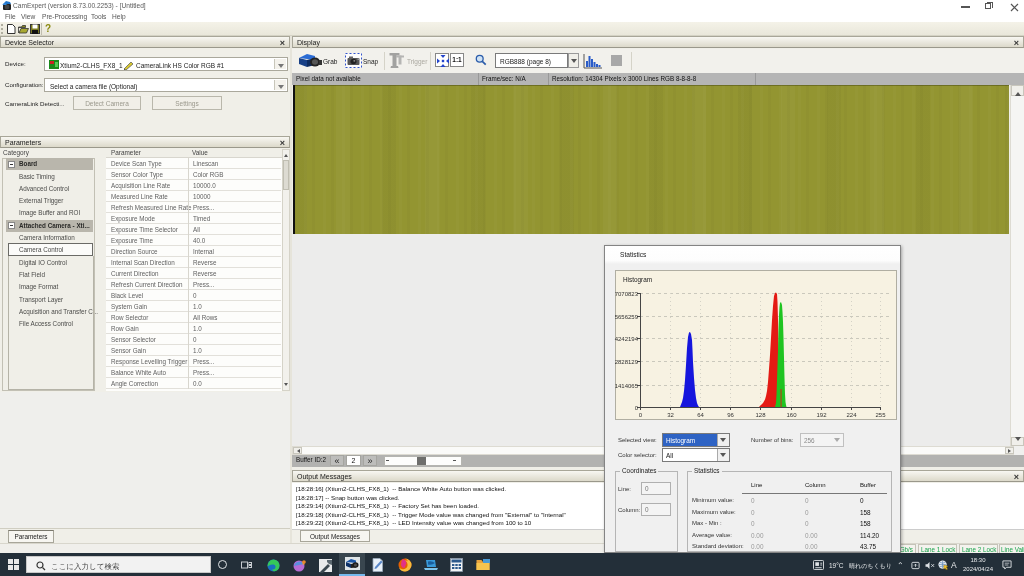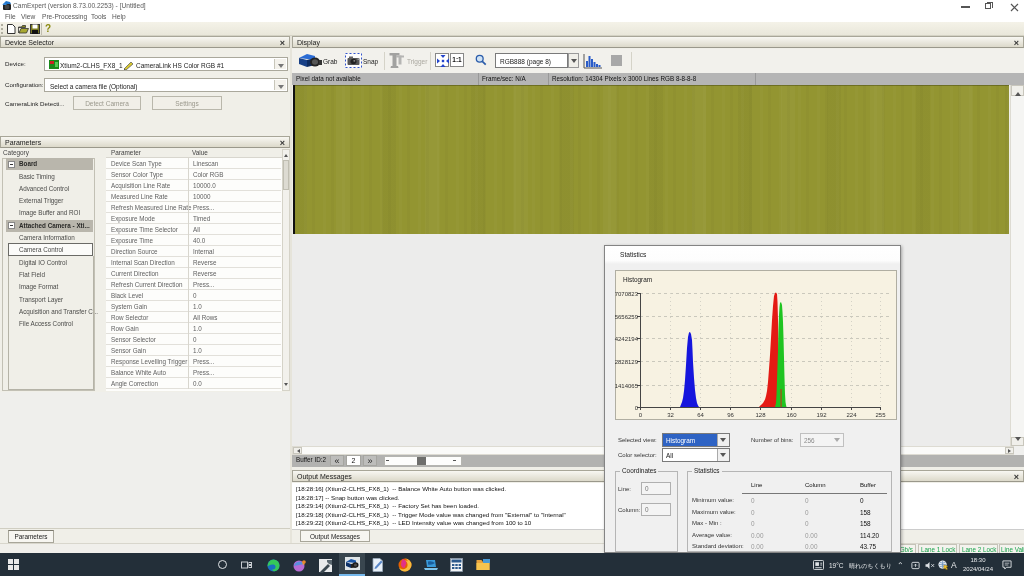--- a/index.html
+++ b/index.html
@@ -475,20 +475,27 @@
   <div class="stat-num" style="left:255px;top:297px;color:#111;">43.75</div>
 </div>
 
 <div class="abs" style="left:0;top:553px;width:1024px;height:23px;background:#232f39;" id="taskbar">
   <svg class="abs" style="left:8px;top:6px" width="11" height="11" viewBox="0 0 11 11">
       <rect x="0" y="0" width="5" height="5" fill="#e8e8e8"></rect>
       <rect x="6" y="0" width="5" height="5" fill="#e8e8e8"></rect>
       <rect x="0" y="6" width="5" height="5" fill="#e8e8e8"></rect>
       <rect x="6" y="6" width="5" height="5" fill="#e8e8e8"></rect>
     </svg>
+  <div class="abs" style="left:26px;top:3px;width:185px;height:17px;background:#f2f2f2;border:1px solid #c8c8c8;">
+    <svg class="abs" style="left:9px;top:4px" width="10" height="10" viewBox="0 0 10 10">
+        <circle cx="4" cy="4" r="3" fill="none" stroke="#333" stroke-width="1.2"></circle>
+        <line x1="6.5" y1="6.5" x2="9" y2="9" stroke="#333" stroke-width="1.2"></line>
+      </svg>
+    <span class="abs" style="left:24px;top:5px;font-size:7.5px;color:#444;">ここに入力して検索</span>
+  </div>
 
   <div class="abs" style="left:218px;top:7px;width:9px;height:9px;border:1.5px solid #dfe3e6;border-radius:50%;"></div>
   <svg class="abs" style="left:241px;top:7px" width="11" height="10" viewBox="0 0 11 10">
       <g fill="none" stroke="#c8cdd2" stroke-width="1">
         <rect x="0.5" y="2" width="6" height="6"></rect>
         <rect x="8" y="2.5" width="2.5" height="2"></rect>
         <rect x="8" y="5.5" width="2.5" height="2"></rect>
       </g>
     </svg>
   <svg class="abs" style="left:267px;top:6px" width="13" height="13" viewBox="0 0 13 13">

